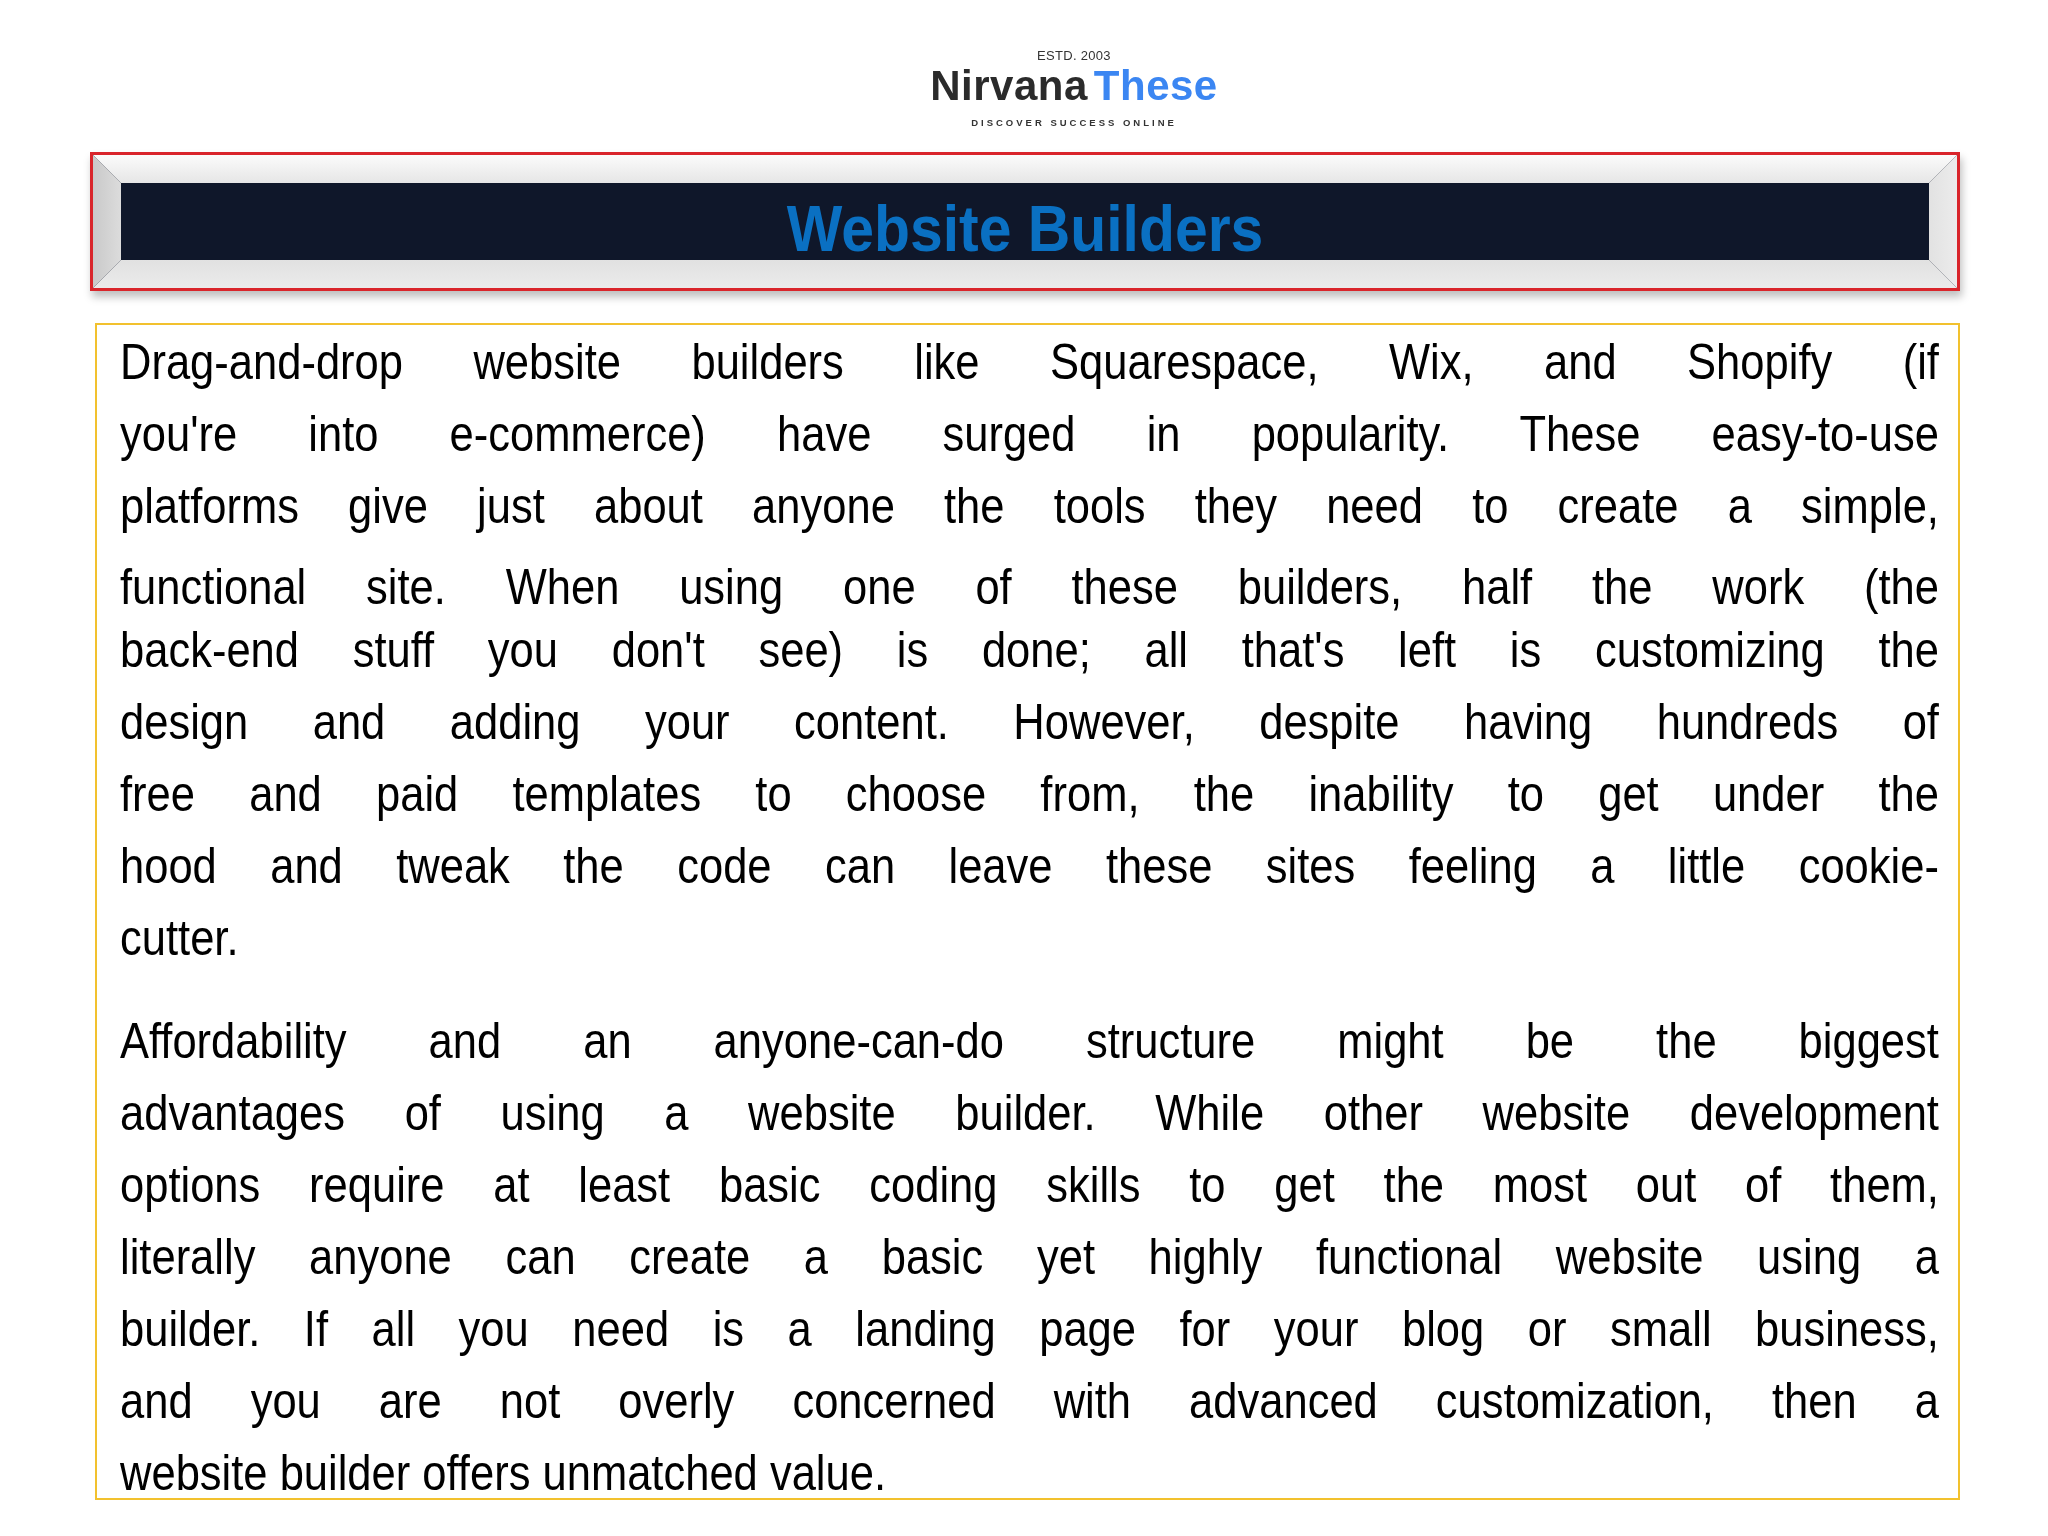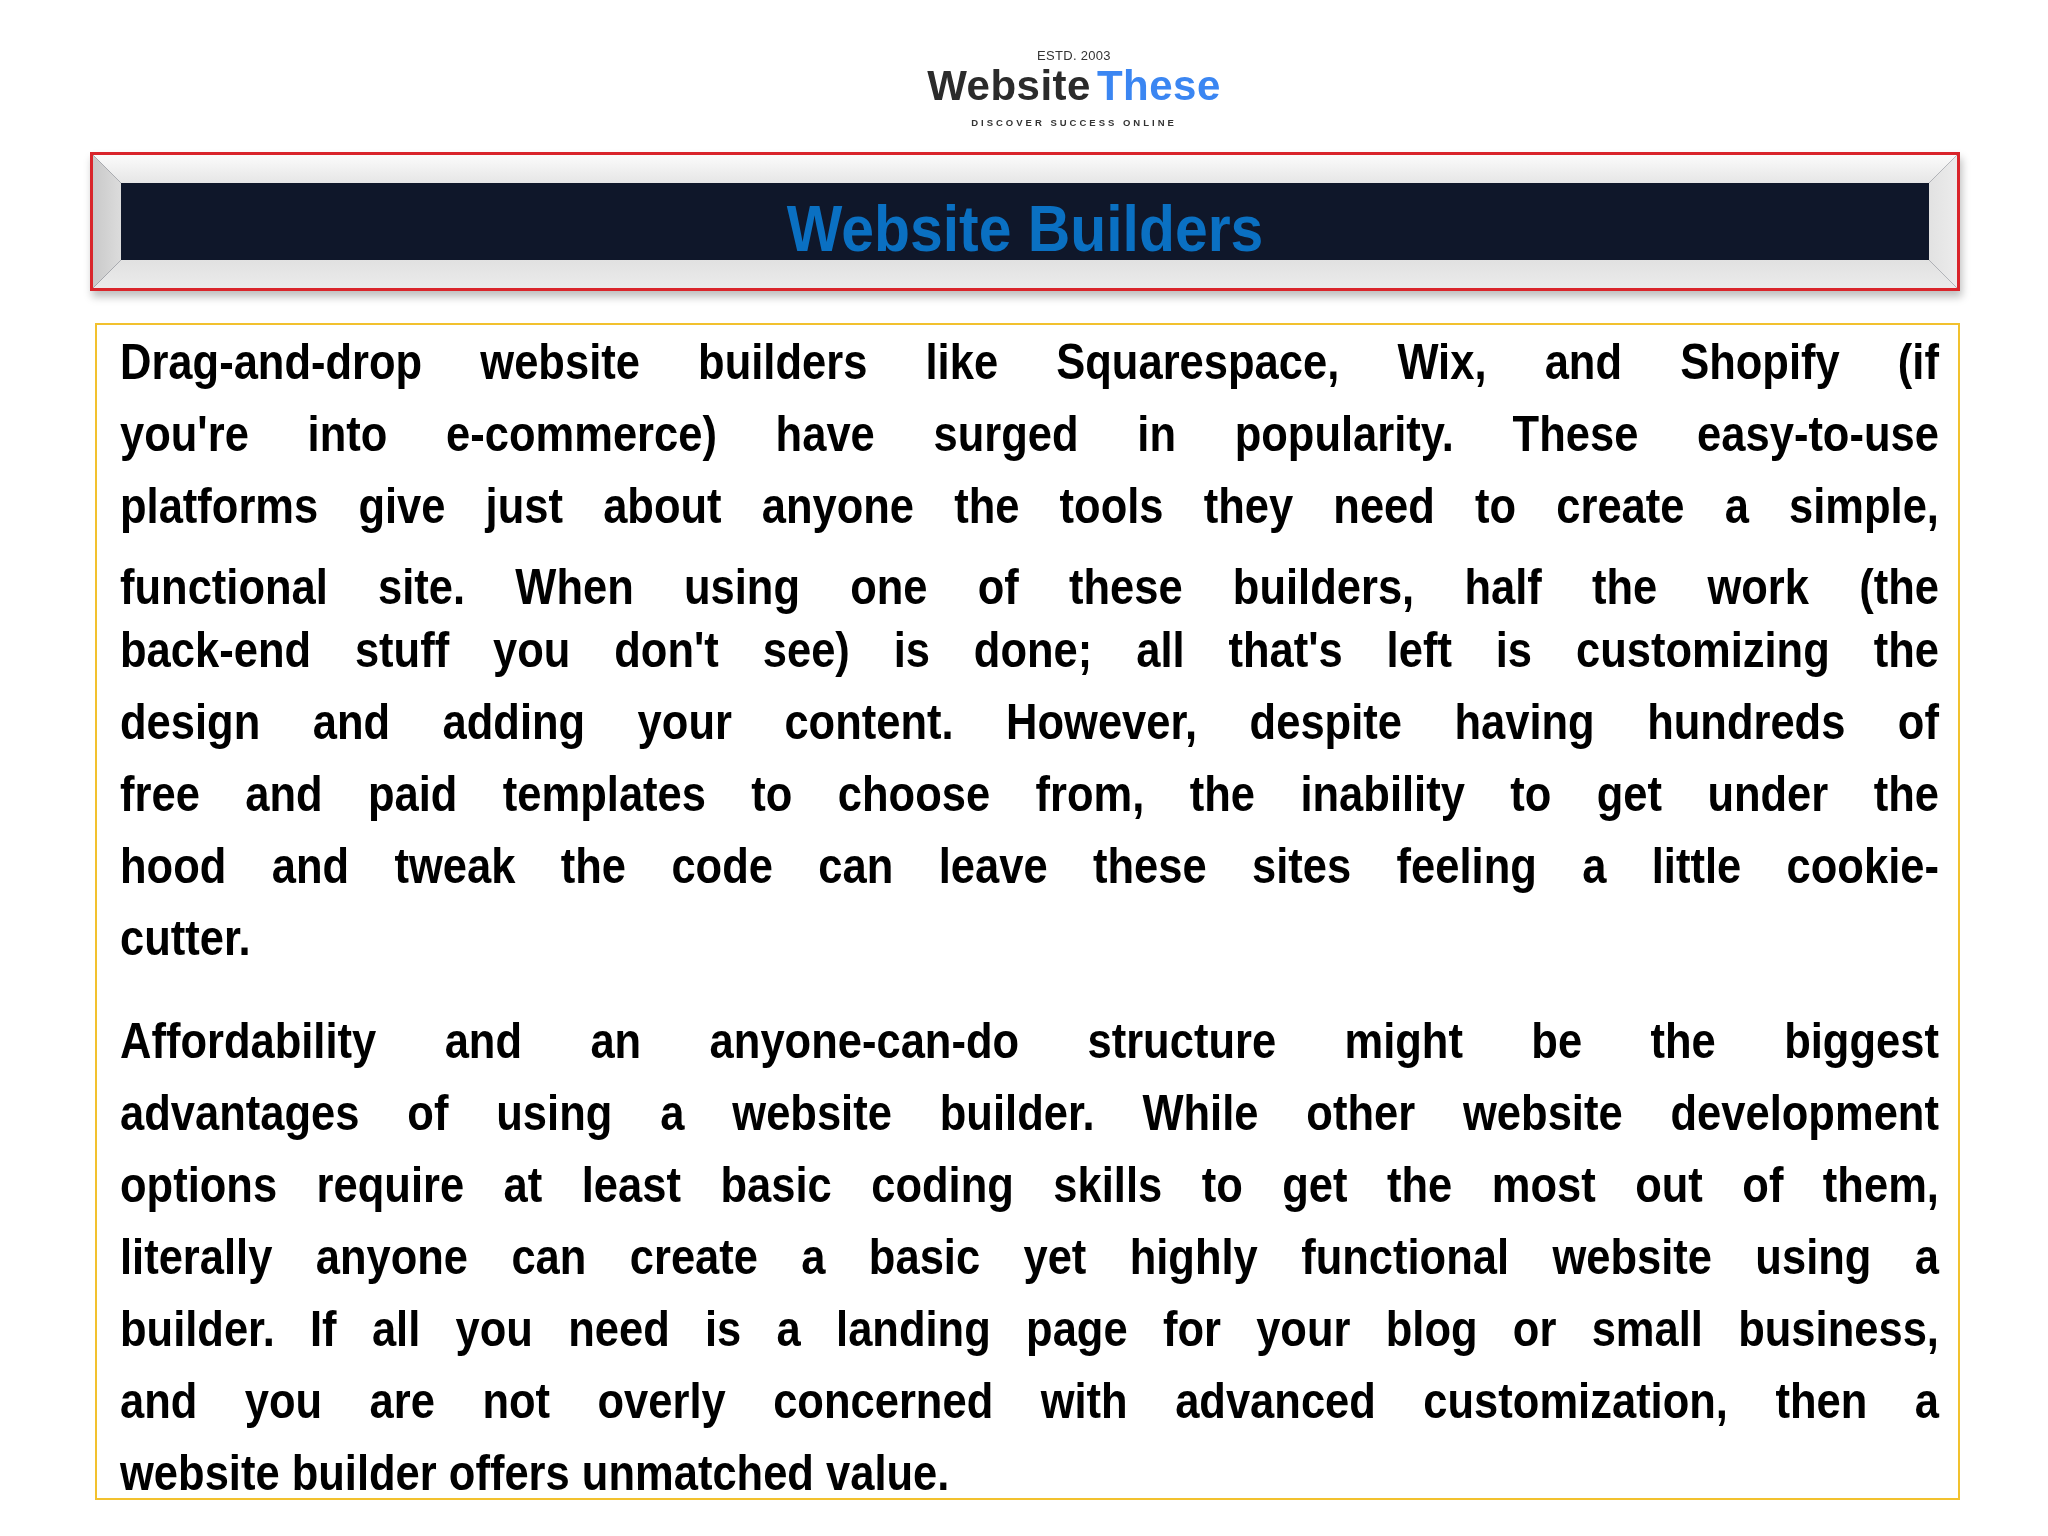--- a/index.html
+++ b/index.html
@@ -64,36 +64,36 @@
     position: absolute; left: 95px; top: 323px; width: 1865px; height: 177px;
     box-sizing: border-box; border: 2px solid #f2c12e;
     height: 1177px;
     overflow: hidden;
   }
   .text-area {
     position: absolute; left: 23px; top: 0; width: 1819px;
   }
   .line {
     position: absolute; left: 0; width: 1819px; height: 72px;
-    font-size: 50px; font-weight: bold; color: #000000; line-height: 72px;
+    font-size: 50px; font-weight: normal; color: #000000; line-height: 72px;
     white-space: nowrap;
   }
   .line .inner {
     display: block; width: 2090px; text-align: justify; text-align-last: justify;
     transform: scaleX(0.8703); transform-origin: left center;
   }
   .line.last .inner { text-align-last: left; }
 </style>
 </head>
 <body>
 
 <div class="logo">
   <div class="logo-estd">ESTD. 2003</div>
   <div class="logo-word">
-    <span class="w1">Website</span><span class="w2">These</span>
+    <span class="w1">Nirvana</span><span class="w2">These</span>
   </div>
   <div class="logo-tag">DISCOVER SUCCESS ONLINE</div>
 </div>
 
 <div class="banner">
   <div class="bevel-top"></div>
   <div class="bevel-bottom"></div>
   <div class="bevel-left"></div>
   <div class="bevel-right"></div>
   <div class="banner-title">Website Builders</div>

